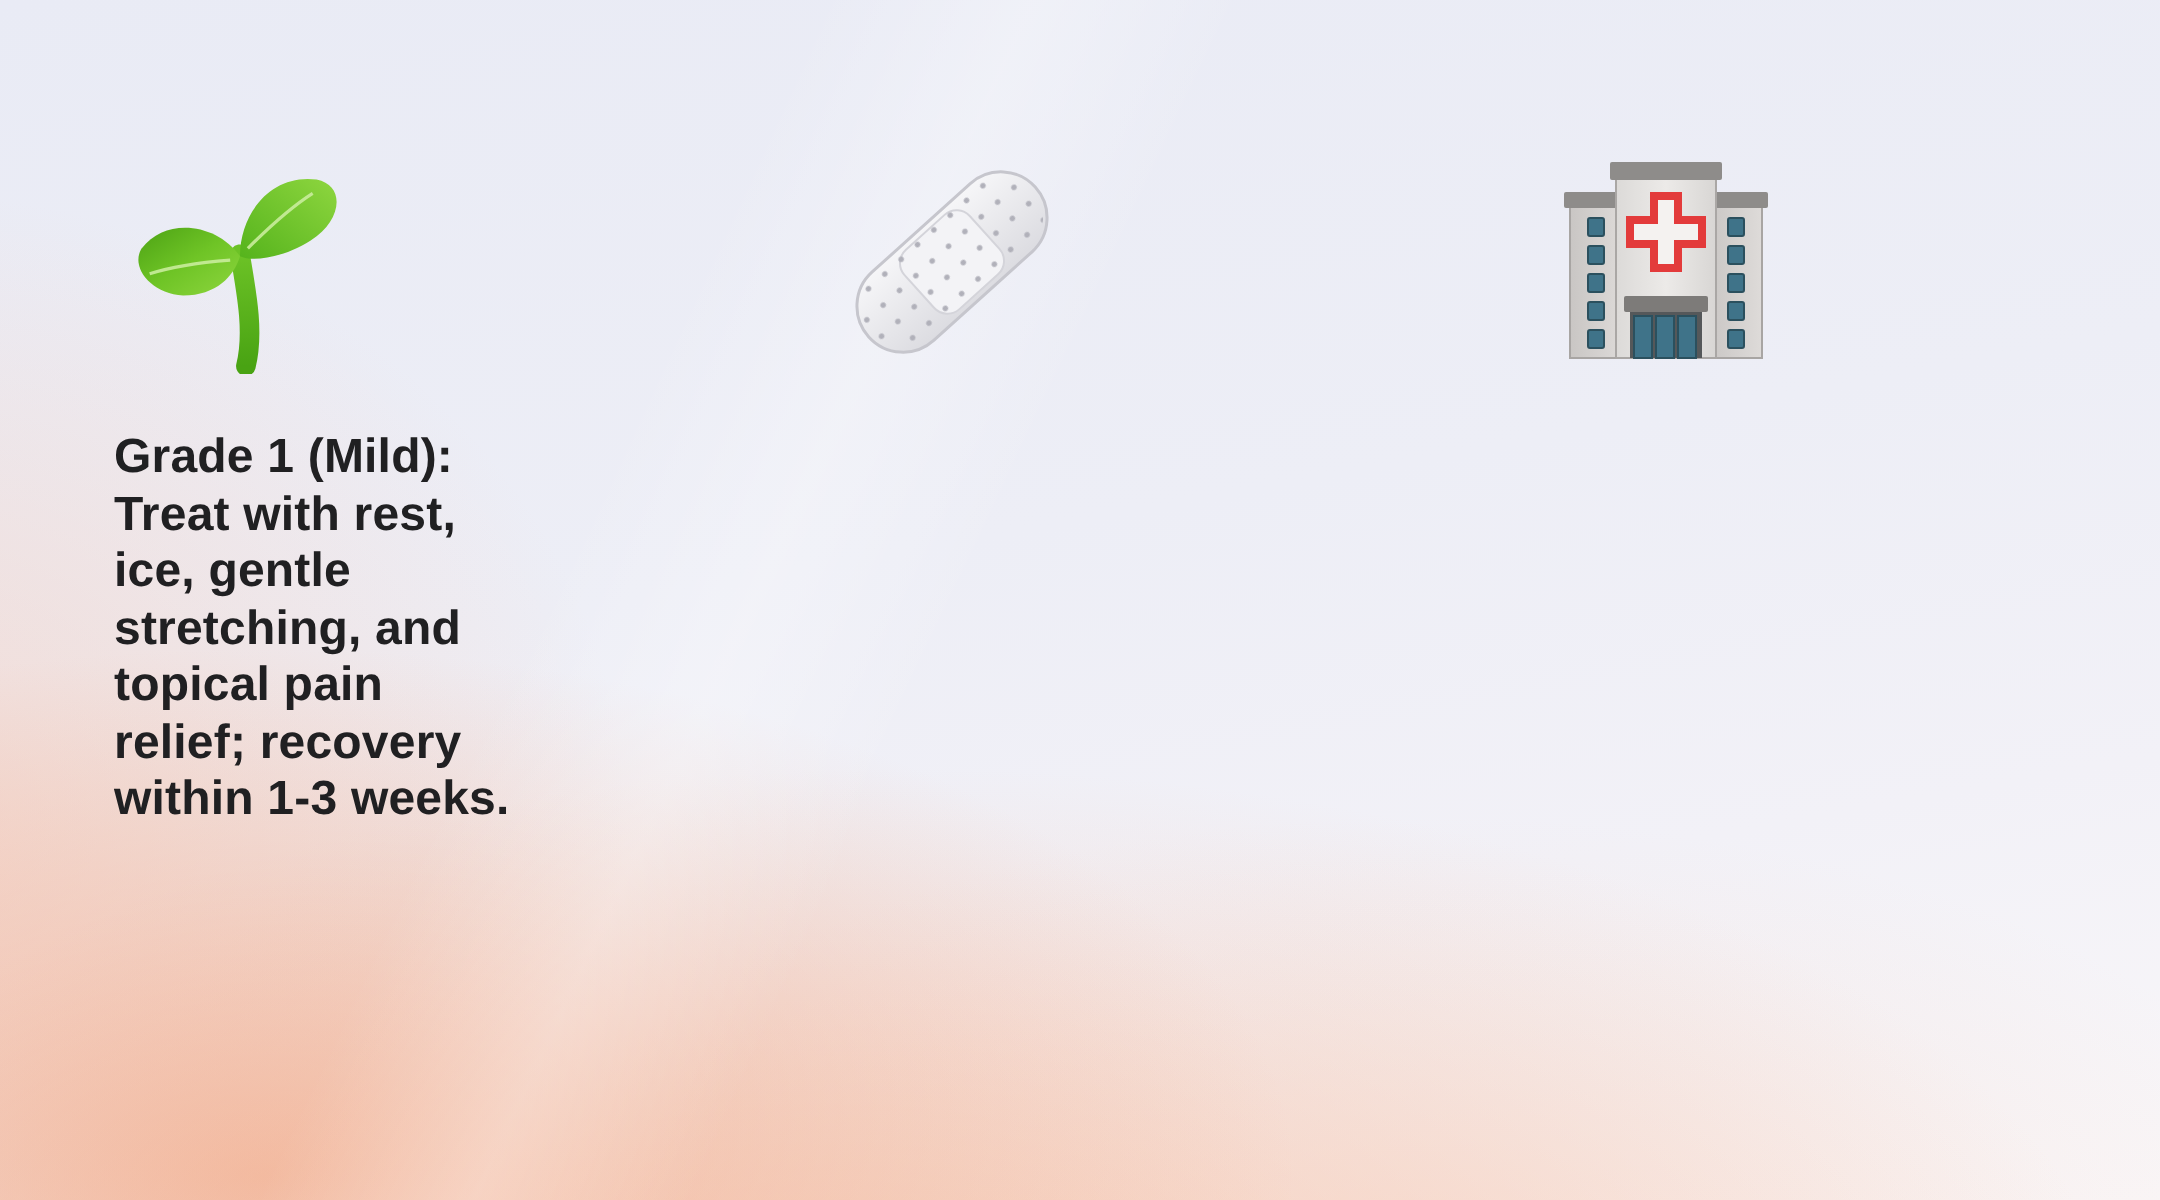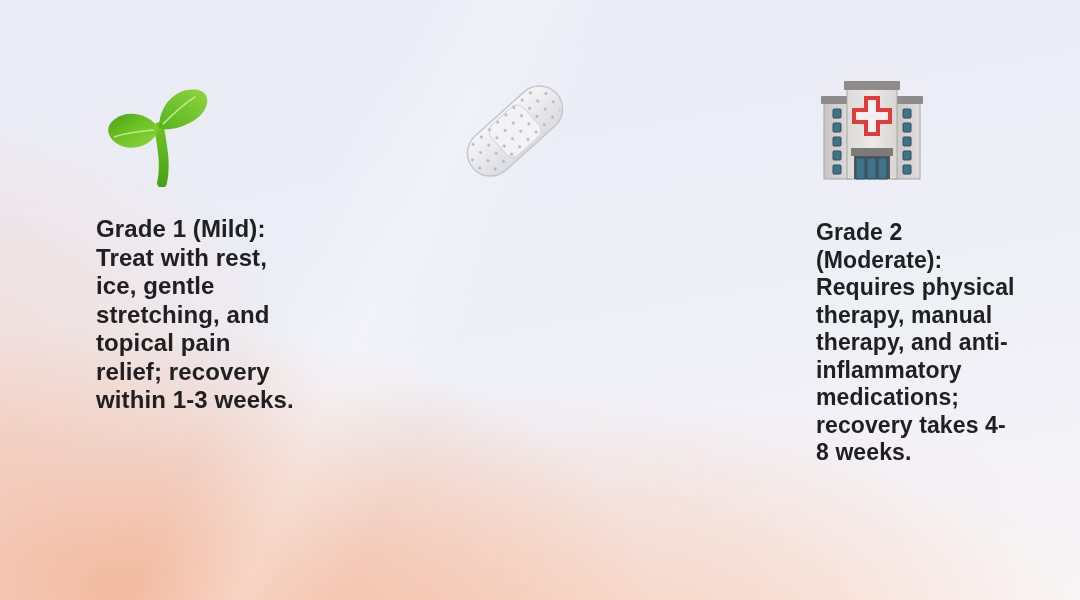--- a/index.html
+++ b/index.html
@@ -19,21 +19,21 @@
       radial-gradient(42% 36% at 66% 104%, rgba(247,205,185,0.35) 0%, rgba(247,205,185,0) 100%),
       linear-gradient(170deg, #e9ebf5 0%, #edeef6 45%, #f2f1f7 72%, #f9f7f9 100%);
   }
   .columns {
     position: absolute;
     left: 0; top: 75px;
     width: 948px;
     display: grid;
     grid-template-columns: 296px 296px 296px;
     column-gap: 64px;
-    padding-left: 96px;
+    padding-left: 57px;
     box-sizing: border-box;
   }
   .col { display: block; }
   .icon-box {
     height: 112px;
     display: flex;
     align-items: flex-end;
   }
   .icon-box.offset-lg { padding-left: 8px; }
   .icon-box.offset-sm { padding-left: 3px; }
@@ -156,25 +156,16 @@
 
           <rect x="35" y="73" width="42" height="8" fill="#7d7b79" rx="1"></rect>
           <rect x="38" y="81" width="36" height="23" fill="#55585a"></rect>
           <g fill="#3f7389" stroke="#2b505e" stroke-width="1">
             <rect x="40" y="83" width="9" height="21"></rect>
             <rect x="51" y="83" width="9" height="21"></rect>
             <rect x="62" y="83" width="9" height="21"></rect>
           </g>
         </svg>
       </div>
-      <p class="col-text smaller">Grade 2
-(Moderate):
-Requires physical
-therapy, manual
-therapy, and anti-
-inflammatory
-medications;
-recovery takes 4-
-8 weeks.</p>
     </section>
 
   </div>
 </div>
 
 </body></html>

